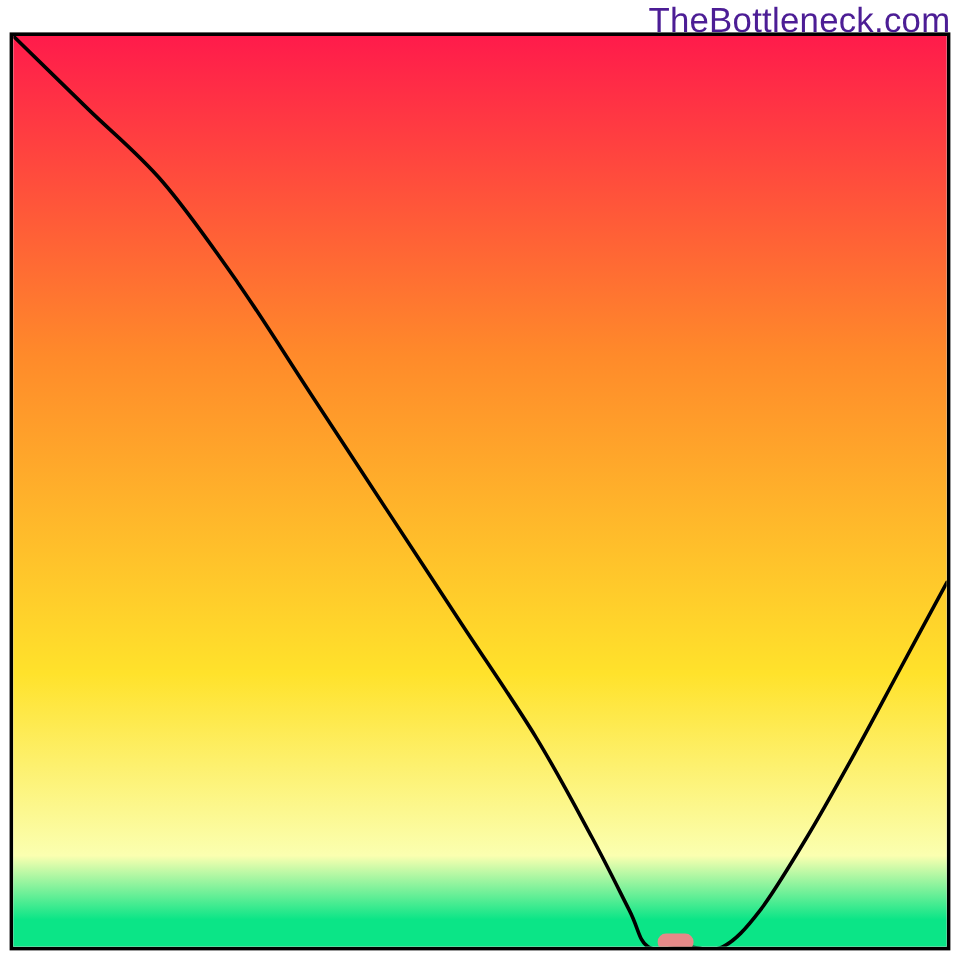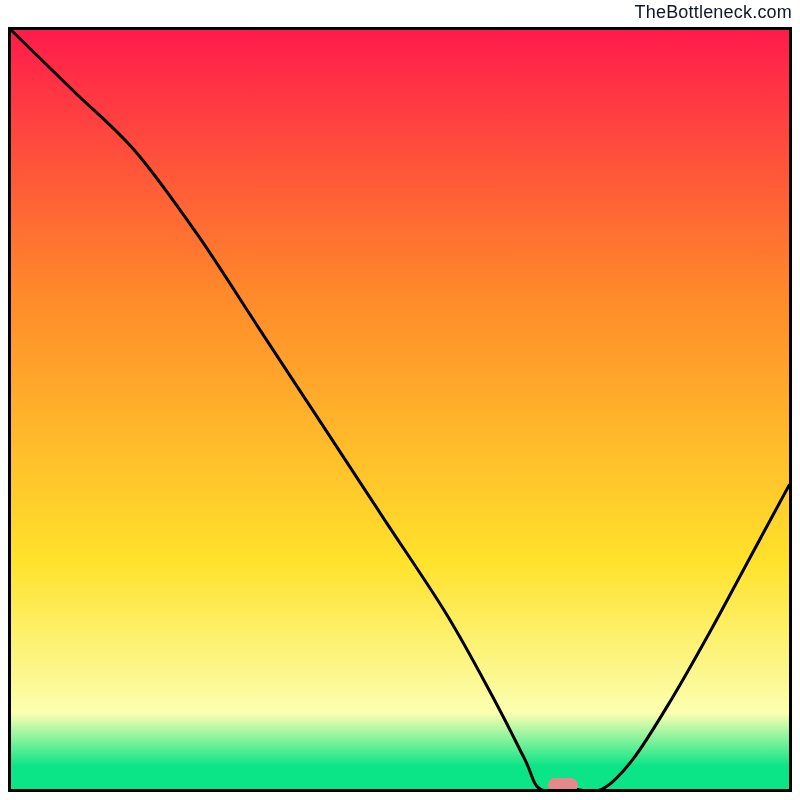--- a/index.html
+++ b/index.html
@@ -13,22 +13,22 @@
   }
   .container {
     position: relative;
     width: 800px;
     height: 800px;
   }
   .watermark {
     position: absolute;
     top: 2px;
     right: 8px;
-    font-size: 18px;
-    color: #0f172a;
+    font-size: 29px;
+    color: #4c1d95;
     font-weight: 400;
     letter-spacing: 0.2px;
     z-index: 5;
   }
   .plot-frame {
     position: absolute;
     left: 8px;
     top: 27px;
     width: 784px;
     height: 765px;

